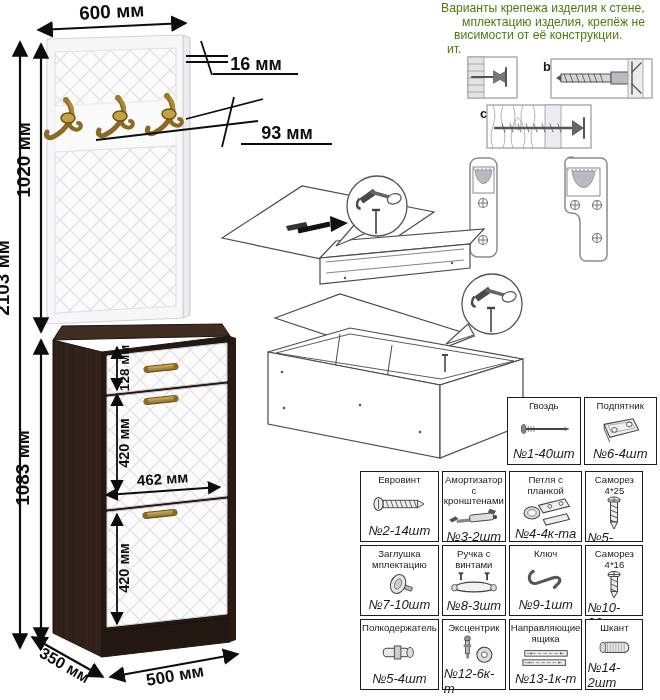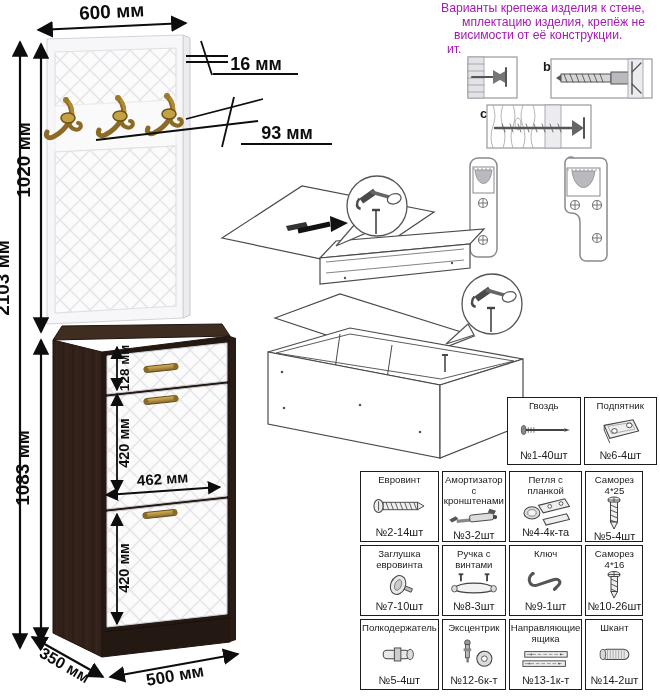--- a/index.html
+++ b/index.html
@@ -1,31 +1,31 @@
 <!DOCTYPE html>
 <html><head>
 <meta charset="utf-8">
 <style>
   html,body{margin:0;padding:0;background:#fff;}
   .stage{position:relative;width:660px;height:700px;background:#ffffff;overflow:hidden;
          font-family:"Liberation Sans","DejaVu Sans",sans-serif;}
   .stage svg text{font-family:"Liberation Sans","DejaVu Sans",sans-serif;}
   #art{position:absolute;left:0;top:0;}
   .note{position:absolute;left:441px;top:2px;width:219px;font-size:12.2px;line-height:13.5px;
-        color:#a21caf;}
+        color:#4d7c0f;}
   .note div:nth-child(2){padding-left:21px;}
   .note div:nth-child(3){padding-left:13px;}
   .note div:nth-child(4){padding-left:6px;}
   .ptable{position:absolute;display:grid;gap:3px;}
   #ptable-top{left:507px;top:397px;width:150px;grid-template-columns:1fr 1fr;grid-auto-rows:68px;}
   #ptable-main{left:360px;top:471px;width:239px;grid-template-columns:repeat(4,1fr);grid-auto-rows:71px;}
   .cell{border:1.6px solid #1c1c1c;background:#fff;display:flex;flex-direction:column;
         align-items:center;justify-content:space-between;padding:3px 1px 3px;box-sizing:border-box;}
   .pname{font-size:9.6px;line-height:10.5px;text-align:center;color:#1b1b1b;}
-  .pqty{font-size:11px;color:#1b1b1b;}
+  .pqty{font-size:13px;color:#1b1b1b;font-style:italic;}
   .picon{flex:0 0 auto;}
 </style>
 </head>
 <body>
 
 <div class="stage">
 
 <svg id="art" width="660" height="700" viewBox="0 0 660 700">
   <defs>
     <marker id="ah" viewBox="0 0 10 10" refX="9" refY="5" markerWidth="7.5" markerHeight="7.5" orient="auto-start-reverse">
@@ -299,21 +299,21 @@
       <ellipse cx="15" cy="4" rx="6" ry="3" fill="#eee" stroke="#444" stroke-width="1.1"></ellipse>
       <path d="M9,4 h12 M15,1.5 v5" stroke="#444" stroke-width="0.9"></path>
       <rect x="11.5" y="6" width="7" height="20" fill="#eee" stroke="#444" stroke-width="1"></rect>
       <path d="M11.5,9 l7,3 m-7,2 l7,3 m-7,2 l7,3 m-7,2 l7,3" stroke="#444" stroke-width="0.9" fill="none"></path>
       <polygon points="11.5,26 18.5,26 15,33" fill="#eee" stroke="#444" stroke-width="1"></polygon>
     </svg>
     <div class="pqty">№5-4шт</div>
   </div>
 
   <div class="cell">
-    <div class="pname">Заглушка евровинта</div>
+    <div class="pname">Заглушка мплектацию</div>
     <svg class="picon" width="50" height="24" viewBox="0 0 50 26">
       <g transform="rotate(22 24 13)">
         <rect x="30" y="11" width="10" height="4" fill="#bbb" stroke="#444" stroke-width="0.9"></rect>
         <ellipse cx="24" cy="13" rx="8" ry="10.5" fill="#e8e8e8" stroke="#444" stroke-width="1.1"></ellipse>
         <ellipse cx="24" cy="13" rx="3.5" ry="6" fill="#ccc" stroke="#666" stroke-width="0.8"></ellipse>
       </g>
     </svg>
     <div class="pqty">№7-10шт</div>
   </div>
 

